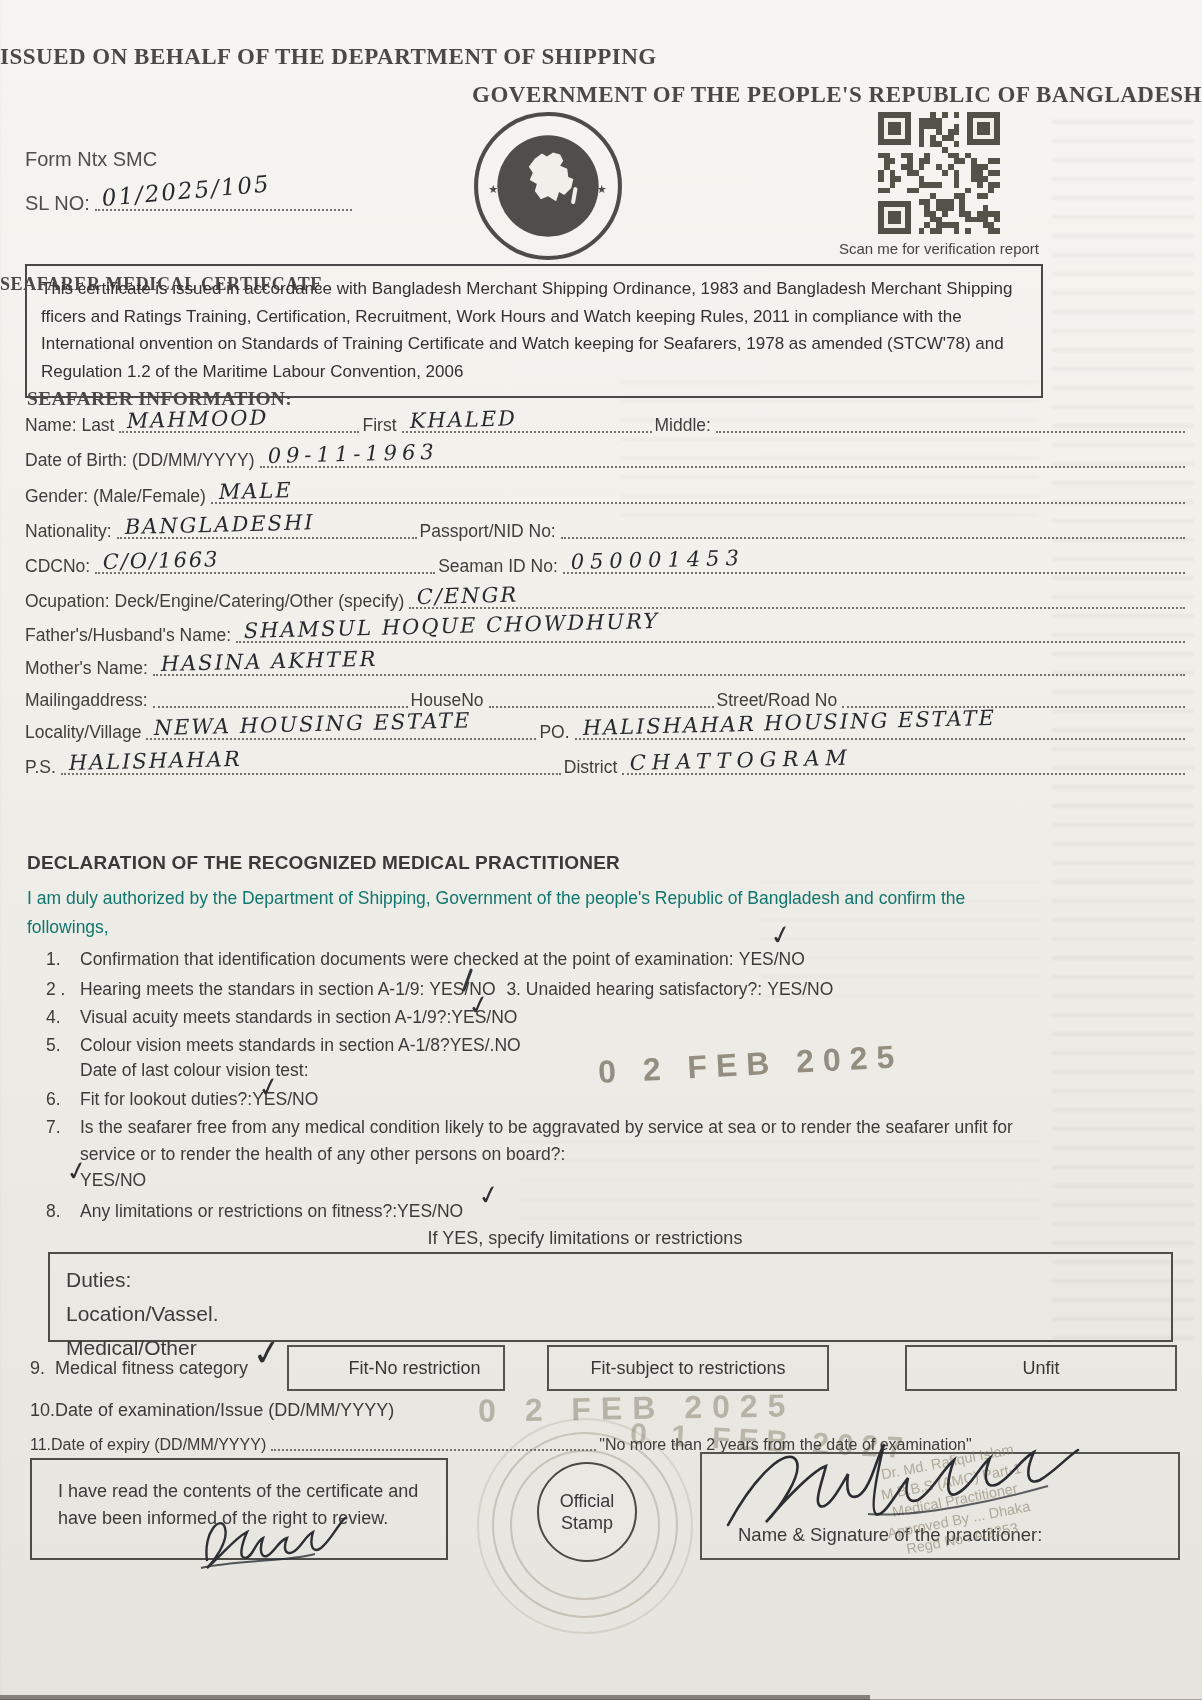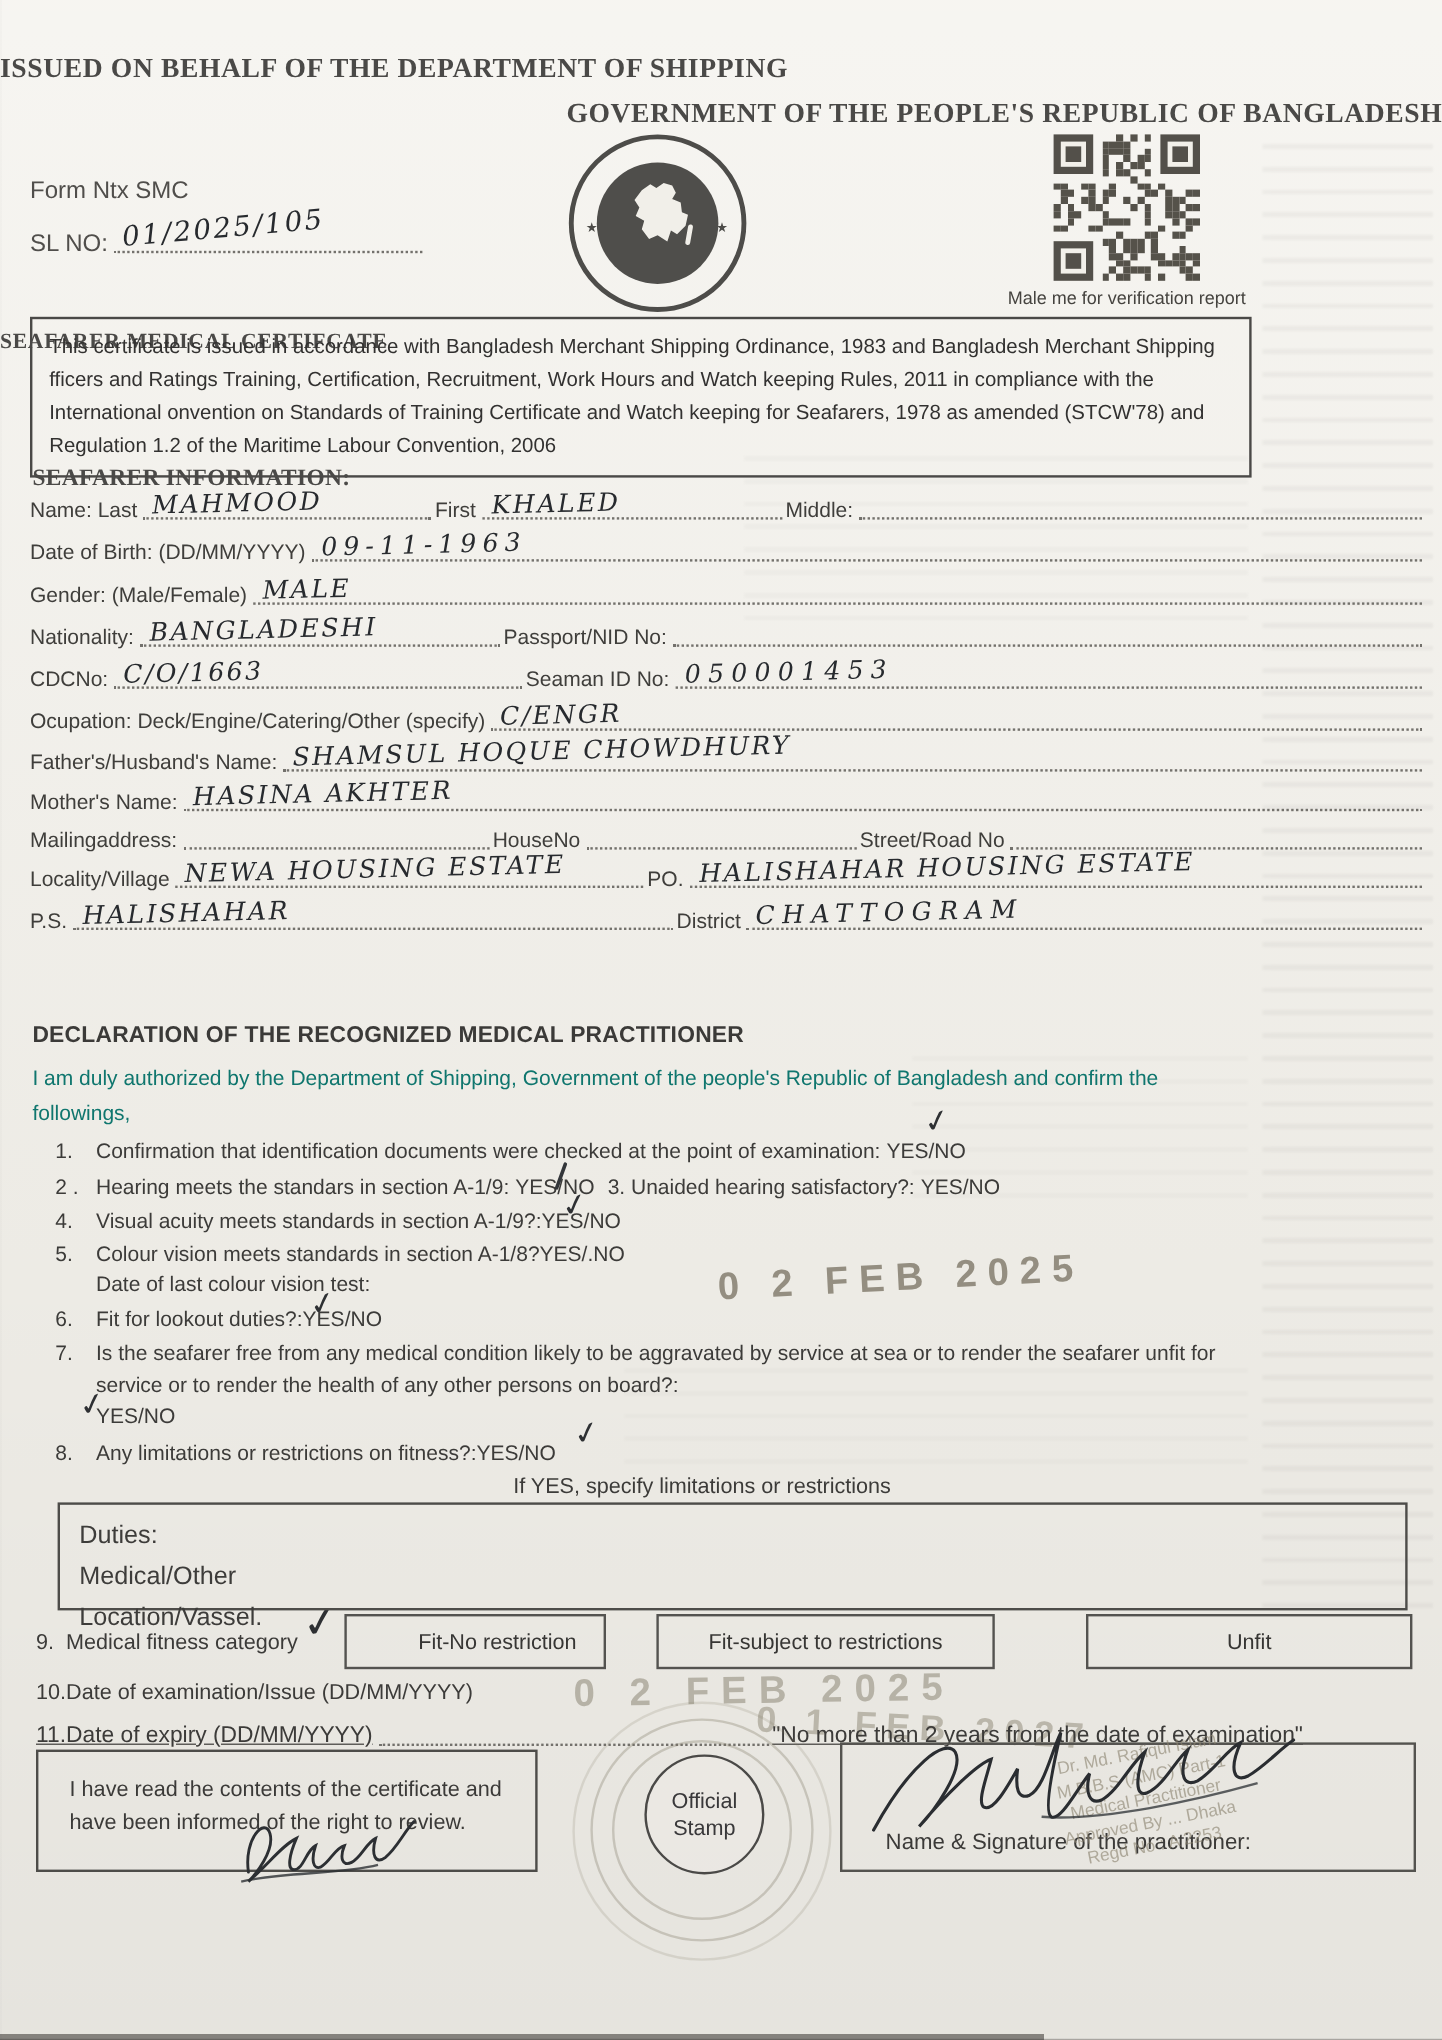--- a/index.html
+++ b/index.html
@@ -64,21 +64,21 @@
   .ifyes { top:1228px; left:0; width:1170px; text-align:center; font-size:18px; color:#3c3b39; }
   .dutiesbox { top:1252px; left:48px; width:1125px; height:90px; border:2px solid #4d4c49;
                padding:9px 16px; font-size:21px; line-height:1.62; color:#3d3c3a; }
 
   .catlbl { top:1358px; left:30px; font-size:18px; color:#3c3b39; }
   .catbox { position:absolute; top:1345px; height:46px; border:2px solid #545350; display:flex;
             align-items:center; justify-content:center; font-size:18px; color:#373634; }
   .cb1 { left:287px; width:218px;padding-left:37px; } .cb2 { left:547px; width:282px; } .cb3 { left:905px; width:272px; }
 
   .item10 { top:1400px; left:30px; font-size:18px; color:#3c3b39; }
-  .item11row { top:1436px; left:30px; width:1000px; display:flex; align-items:flex-end; font-size:19px; color:#3c3b39;text-decoration:underline; }
+  .item11row { top:1436px; left:30px; width:1000px; display:flex; align-items:flex-end; font-size:16px; color:#3c3b39; }
   .item11row .dots { flex:0 0 325px; }
   .item11row .note { white-space:nowrap; }
 
   .reviewbox { top:1458px; left:30px; width:418px; height:102px; border:2px solid #4d4c49;
                padding:18px 12px 0 26px; font-size:18px; line-height:1.5; color:#3b3a38; }
   .sig1 { top:1502px; left:195px; }
   .offstamp { top:1462px; left:537px; width:100px; height:100px; border:2.5px solid #4a4947; border-radius:50%;
               display:flex; flex-direction:column; align-items:center; justify-content:center;
               font-size:18px; color:#39383a; line-height:1.25; background:rgba(242,240,234,.25); z-index:3; }
   .ring { position:absolute; border-radius:50%; border:2px solid rgba(128,121,102,.32); }
@@ -566,21 +566,21 @@
       <div class="qc"></div>
       <div class="qc"></div>
       <div class="qc"></div>
       <div class="qc on"></div>
       <div class="qc on"></div>
     </div>
   <div class="finder f-tl"></div>
   <div class="finder f-tr"></div>
   <div class="finder f-bl"></div>
 </div>
-<div class="abs qrcap">Male me for verification report</div>
+<div class="abs qrcap">Scan me for verification report</div>
 
 <div class="abs title serifb">SEAFARER MEDICAL CERTIFCATE</div>
 
 <div class="abs introbox">This certificate is issued in accordance with Bangladesh Merchant Shipping Ordinance, 1983 and Bangladesh Merchant Shipping fficers and Ratings Training, Certification, Recruitment, Work Hours and Watch keeping Rules, 2011 in compliance with the International onvention on Standards of Training Certificate and Watch keeping for Seafarers, 1978 as amended (STCW'78) and Regulation 1.2 of the Maritime Labour Convention, 2006</div>
 
 <div class="abs secttl serifb">SEAFARER INFORMATION:</div>
 
 <div class="frow" style="top:415px">
   <span class="lbl">Name: Last</span>
   <span class="dots" style="flex:0 0 240px">
@@ -724,22 +724,22 @@
 <span class="check bigcheck" style="top:1332px;left:252px">✓</span>
 
 <div class="stamp stamp1">0 2 FEB 2025</div>
 <div class="stamp stamp2">0 2 FEB 2025</div>
 <div class="stamp stamp3">0 1 FEB 2027</div>
 
 <div class="abs ifyes">If YES, specify limitations or restrictions</div>
 
 <div class="abs dutiesbox">
   <div>Duties:</div>
+  <div>Location/Vassel.</div>
   <div>Medical/Other</div>
-  <div>Location/Vassel.</div>
 </div>
 
 <div class="abs catlbl"><span>9.</span>&nbsp;&nbsp;<span>Medical fitness category</span></div>
 <div class="catbox cb1">Fit-No restriction</div>
 <div class="catbox cb2">Fit-subject to restrictions</div>
 <div class="catbox cb3">Unfit</div>
 
 <div class="abs item10">10.Date of examination/Issue (DD/MM/YYYY)</div>
 <div class="abs item11row">
   <span class="lbl">11.Date of expiry (DD/MM/YYYY)</span>

